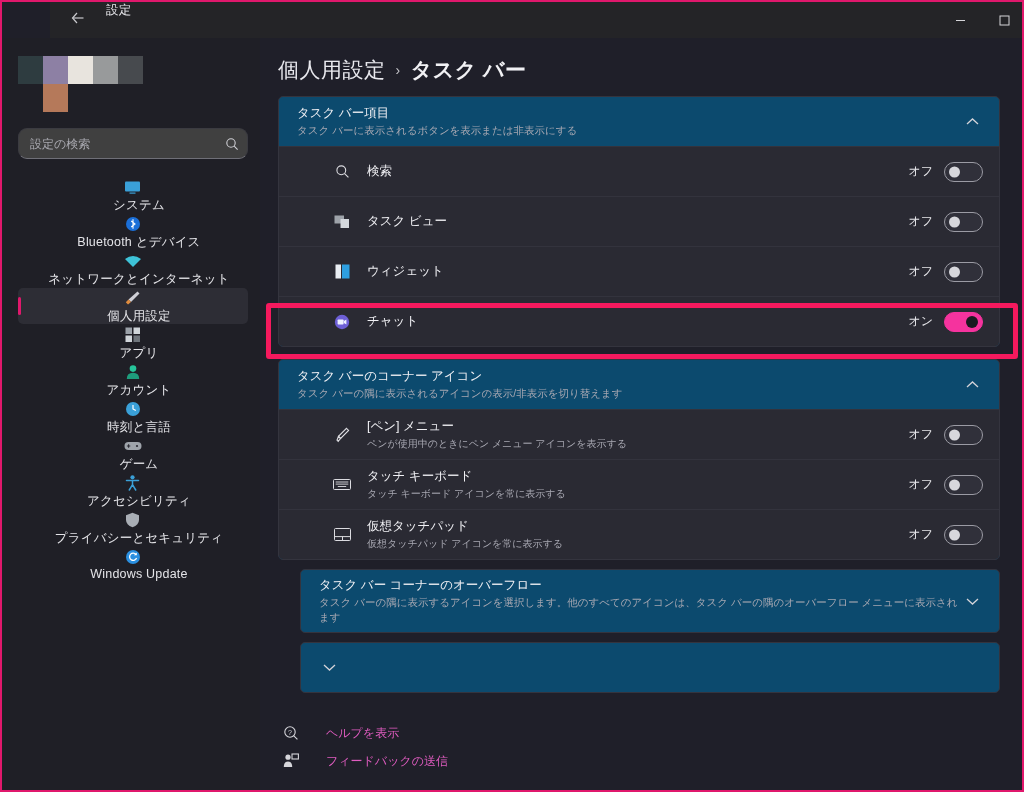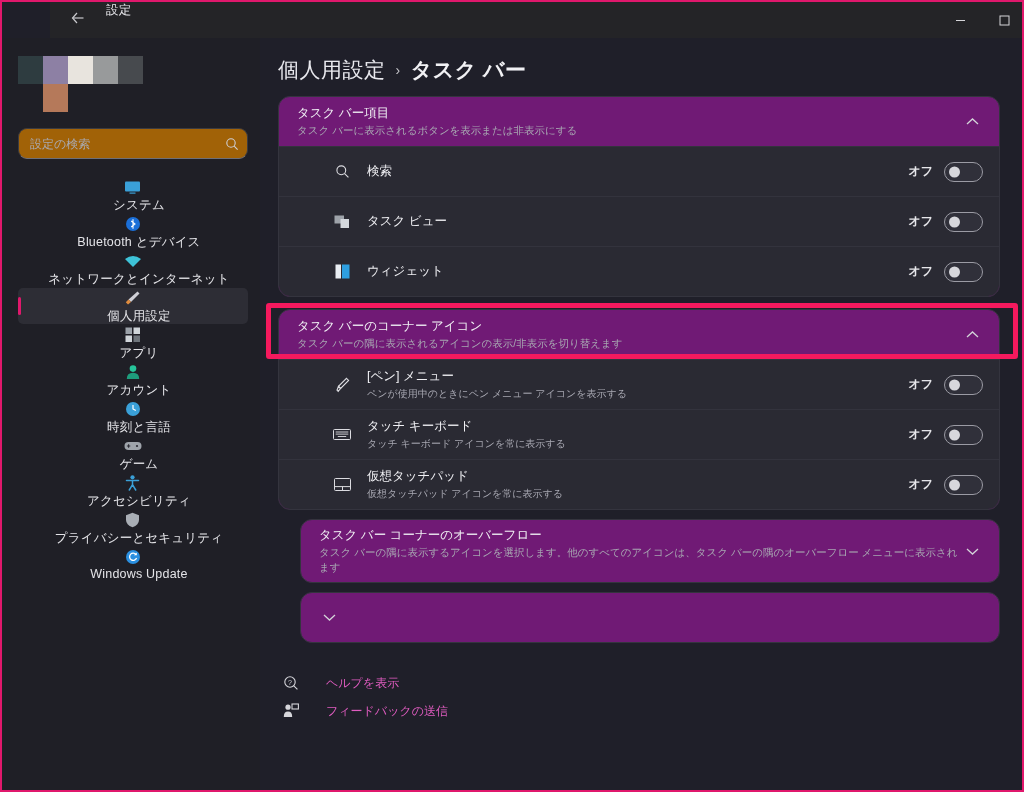--- a/index.html
+++ b/index.html
@@ -68,21 +68,21 @@
     display: grid;
     grid-template-columns: repeat(5, 25px);
     grid-template-rows: 28px 28px;
     width: 125px;
   }
   .mosaic i { display: block; width: 100%; height: 100%; }
 
   .search-wrap {
     margin: 16px 4px 0 8px;
     height: 31px;
-    background: #a16207;
+    background: #404040;
     border: 1px solid #3b3b41;
     border-bottom: 1px solid #6f6f77;
     border-radius: 9px;
     display: flex; align-items: center;
     padding: 0 8px 0 11px;
   }
   .search-wrap input {
     flex: 1;
     background: transparent; border: none; outline: none;
     color: #d8d8dc; font-size: 12px;
@@ -128,23 +128,23 @@
     font-size: 21px;
     color: #f1f1f4;
     display: flex; align-items: center; gap: 10px;
     font-weight: 600;
     letter-spacing: .5px;
   }
   .breadcrumb .crumb-sep { font-size: 14px; color: #c7c7cc; font-weight: 400; }
   .breadcrumb .crumb-root { color: #e9e9ee; font-weight: 400; }
 
   .card {
-    background: #701a75;
+    background: #0c4a6e;
     border: 1px solid #34343e;
-    border-radius: 12px;
+    border-radius: 5px;
     overflow: hidden;
     margin-top: 12px;
   }
   .card.flat { margin-top: 9px; margin-left: 22px; }
 
   .card-head {
     min-height: 49px;
     display: flex; align-items: center;
     padding: 7px 16px 7px 18px;
   }
@@ -162,21 +162,21 @@
   }
   .row-ico {
     width: 22px; flex: 0 0 22px;
     display: flex; align-items: center; justify-content: center;
     margin-right: 14px;
   }
   .row-texts { flex: 1; }
   .row-t1 { font-size: 12.5px; color: #f0f0f4; line-height: 17px; }
   .row-t2 { font-size: 10px; color: #a8a8b2; line-height: 15px; margin-top: 1px; }
 
-  .toggle-wrap { display: flex; align-items: center; gap: 11px; font-weight: bold; }
+  .toggle-wrap { display: flex; align-items: center; gap: 11px; }
   .toggle-label { font-size: 12px; color: #e6e6ea; }
   .switch {
     width: 39px; height: 20px;
     border-radius: 10px;
     position: relative;
     border: 1px solid #9b9ba4;
     background: #30303a;
   }
   .switch .knob {
     position: absolute; top: 50%; left: 4px;
@@ -452,20 +452,38 @@
               <div class="row-t1">ウィジェット</div>
             </div>
           <div class="toggle-wrap">
             <span class="toggle-label">オフ</span>
             <span class="switch">
                 <span class="knob"></span>
               </span>
           </div>
         </div>
 
+        <div class="row">
+          <span class="row-ico">
+            <svg width="16" height="16" viewBox="0 0 16 16">
+                <circle cx="8" cy="8" r="7.2" fill="#6d5fd6"></circle>
+                <rect x="3.6" y="5.4" width="6" height="5.2" rx="0.8" fill="#eef1ff"></rect>
+                <path d="M9.9 7 L12.4 5.4 V10.6 L9.9 9 Z" fill="#eef1ff"></path>
+              </svg>
+          </span>
+          <div class="row-texts">
+              <div class="row-t1">チャット</div>
+            </div>
+          <div class="toggle-wrap">
+            <span class="toggle-label">オン</span>
+            <span class="switch on">
+                <span class="knob"></span>
+              </span>
+          </div>
+        </div>
       </div>
 
       <div class="card">
         <div class="card-head">
           <div class="texts">
             <div class="t1">タスク バーのコーナー アイコン</div>
             <div class="t2">タスク バーの隅に表示されるアイコンの表示/非表示を切り替えます</div>
           </div>
           <span class="chev">
             <svg width="13" height="9" viewBox="0 0 13 9">

